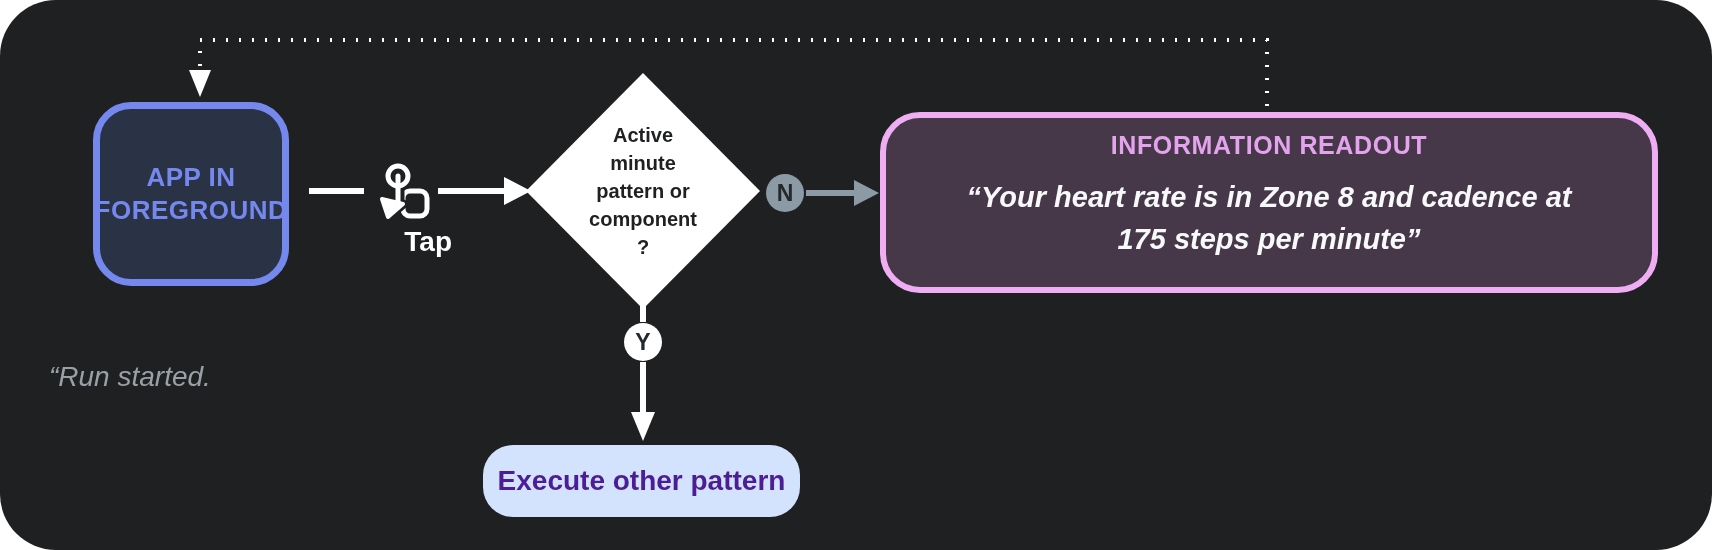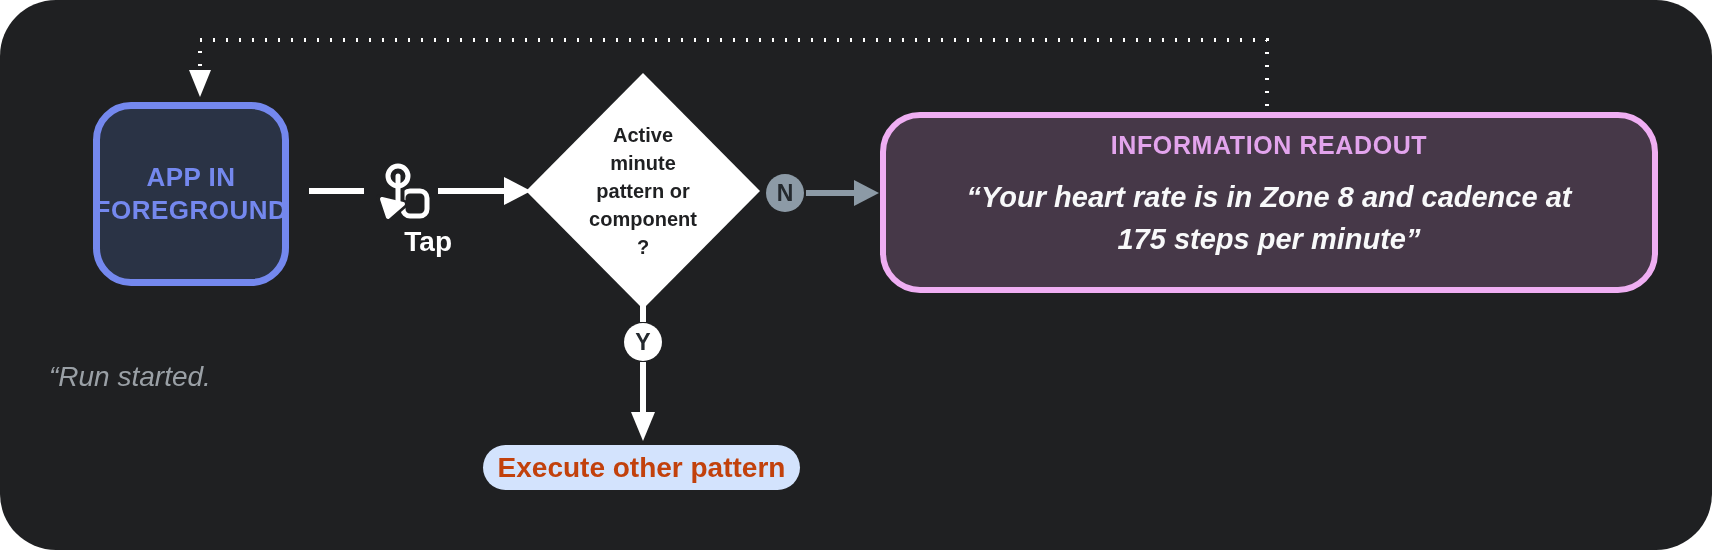--- a/index.html
+++ b/index.html
@@ -77,24 +77,24 @@
     text-align:center;
   }
   .readout-quote{
     margin-top:16px;
     color:#f8f9fa;font-size:29px;font-weight:bold;font-style:italic;
     line-height:42px;text-align:center;
   }
 
   
   .pill{
-    position:absolute;left:483px;top:445px;width:317px;height:45px;
+    position:absolute;left:483px;top:445px;width:317px;height:72px;
     background:#d3e3fd;border-radius:30px;
     display:flex;align-items:center;justify-content:center;
-    color:#c2410c;font-size:28px;font-weight:bold;
+    color:#4c1d95;font-size:28px;font-weight:bold;
   }
 </style>
 </head>
 <body>
 
 <div class="stage">
 
   <svg class="connectors" viewBox="0 0 1712 550">
 
     <path d="M1267 106 V40 H200 V68" fill="none" stroke="#ffffff" stroke-width="4" stroke-dasharray="2 11"></path>

